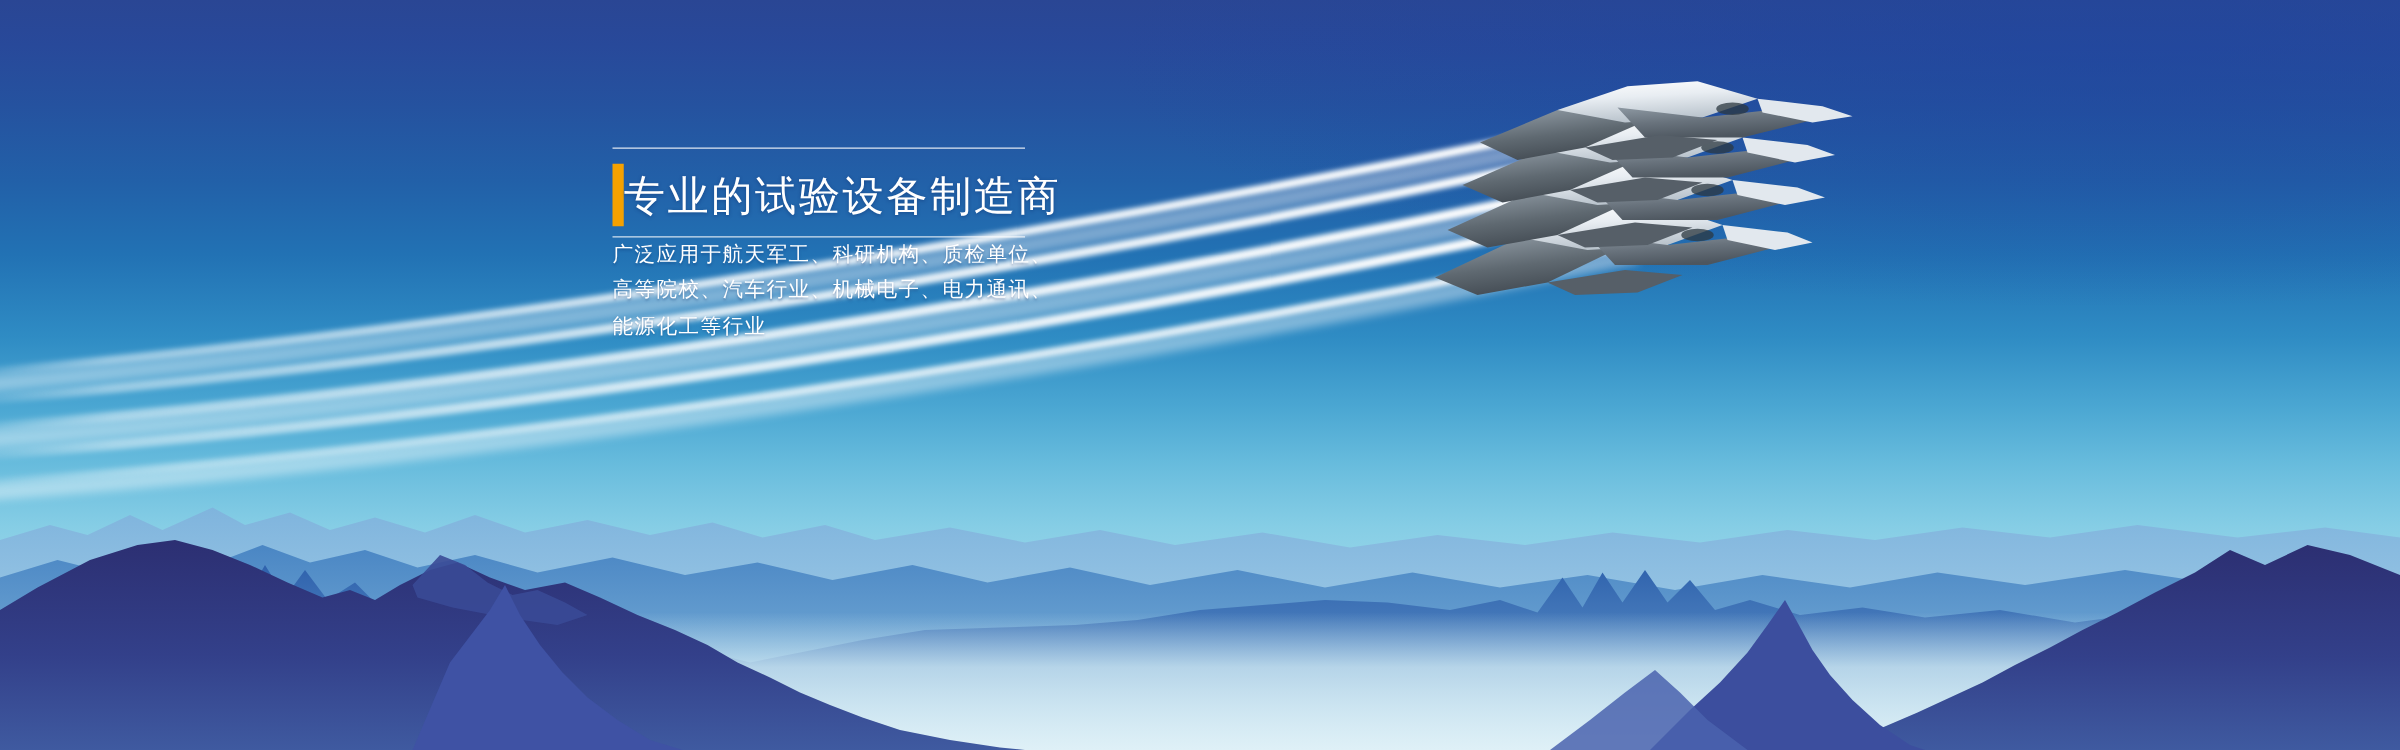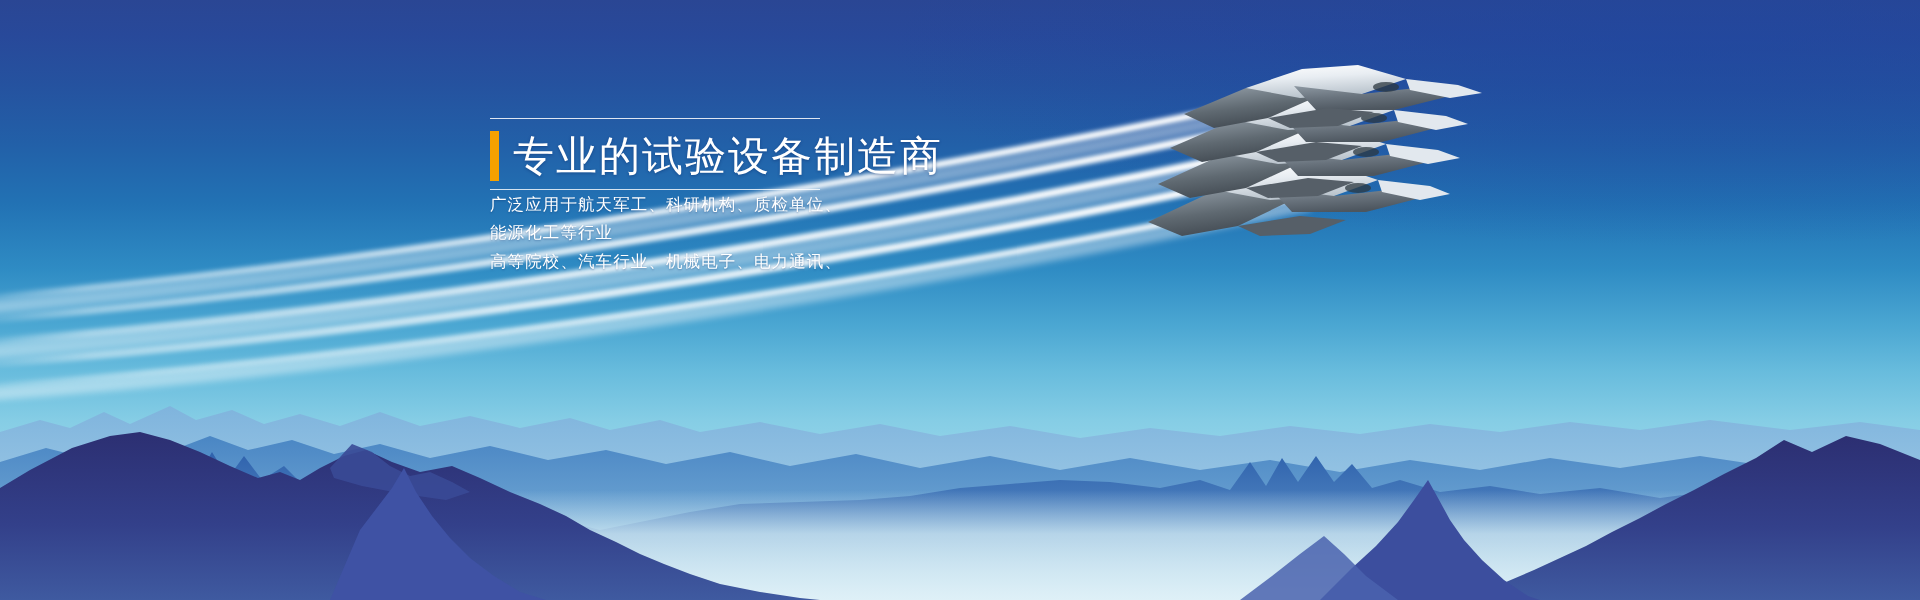--- a/index.html
+++ b/index.html
@@ -79,24 +79,24 @@
   }
   .accent-bar{
     width:9px;
     height:50px;
     background:#f5a100;
     margin-left:100px;
     flex:0 0 auto;
   }
   .headline{
     color:#ffffff;
-    font-size:41px;
+    font-size:33px;
     line-height:1;
     letter-spacing:2px;
-    margin-left:14px;
+    margin-left:0;
     white-space:nowrap;
     text-shadow:0 1px 3px rgba(10,40,100,.45);
   }
   .sub{
     margin-left:100px;
     color:#ffffff;
     font-size:16.5px;
     line-height:1.72;
     letter-spacing:1.1px;
     text-shadow:0 1px 2px rgba(10,40,100,.35);
@@ -305,18 +305,18 @@
 
     <div class="headline-row">
       <div class="accent-bar"></div>
       <div class="headline">专业的试验设备制造商</div>
     </div>
 
     <div class="rule-bottom"></div>
 
     <div class="sub">
       <div>广泛应用于航天军工、科研机构、质检单位、</div>
+      <div>高等院校、汽车行业、机械电子、电力通讯、</div>
       <div>能源化工等行业</div>
-      <div>高等院校、汽车行业、机械电子、电力通讯、</div>
     </div>
   </div>
 
 </div>
 
 </body></html>

